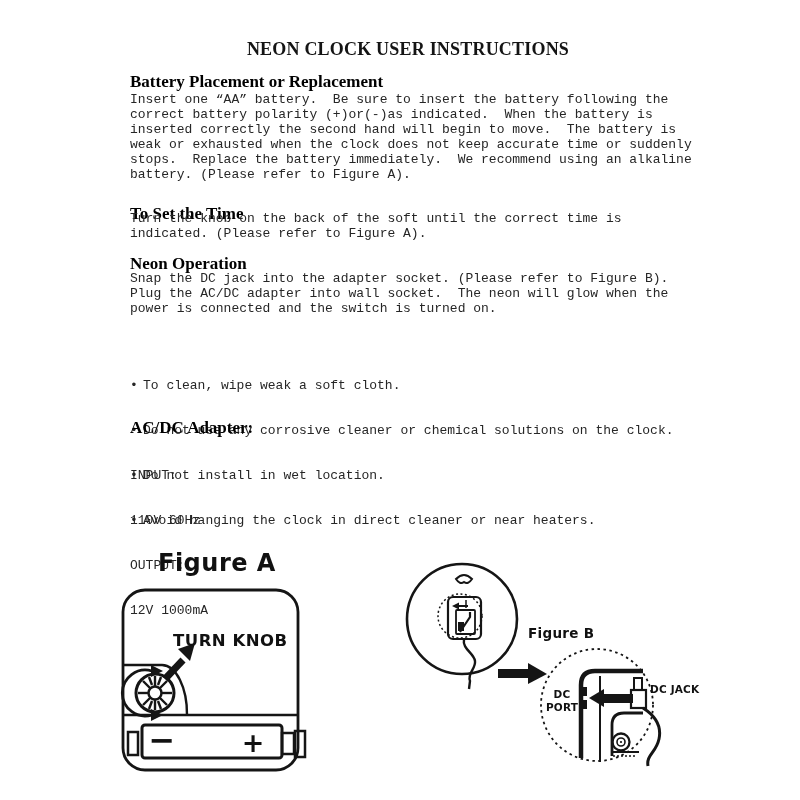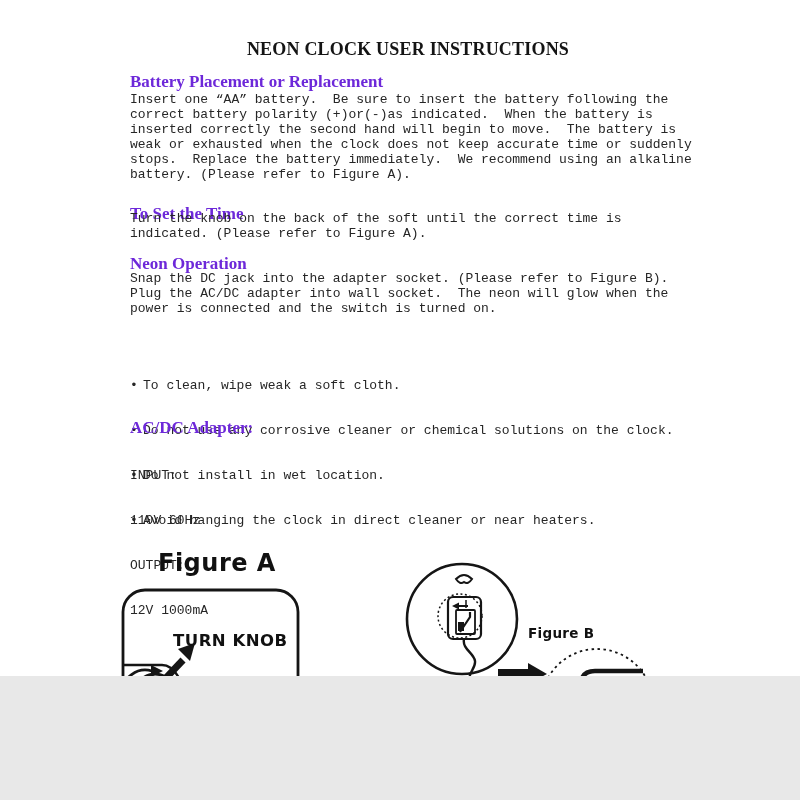--- a/index.html
+++ b/index.html
@@ -1,23 +1,23 @@
 <!DOCTYPE html>
 <html><head>
 <meta charset="utf-8">
 <style>
   html,body{margin:0;padding:0;background:#e8e8e8;}
   .page{
-    position:relative;width:800px;height:676px;background:#ffffff;
+    position:relative;width:800px;height:800px;background:#ffffff;
     overflow:hidden;color:#1e1e1e;
   }
   .serif-h{
     position:absolute;
     font-family:"Liberation Serif","DejaVu Serif",serif;
-    font-weight:bold;font-size:17px;line-height:19px;color:#6d28d9;
+    font-weight:bold;font-size:17px;line-height:19px;color:#000000;
     white-space:pre;
   }
   .doc-title{
     position:absolute;left:16px;right:0;top:40px;text-align:center;
     font-family:"Liberation Serif","DejaVu Serif",serif;
     font-weight:bold;font-size:18px;line-height:18px;color:#141414;
     letter-spacing:.2px;
   }
   .mono{
     position:absolute;

